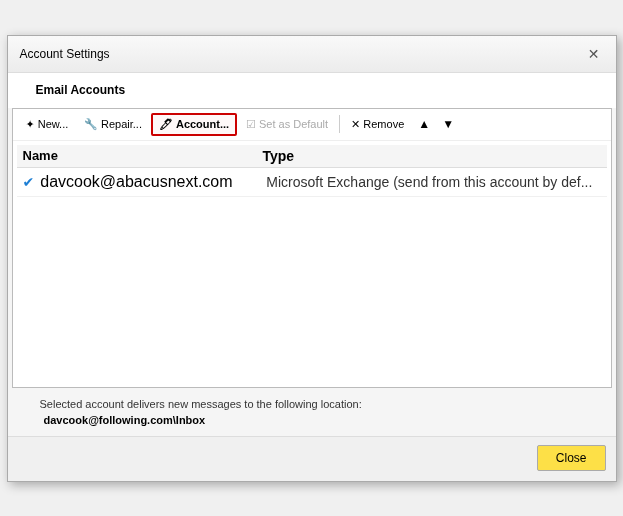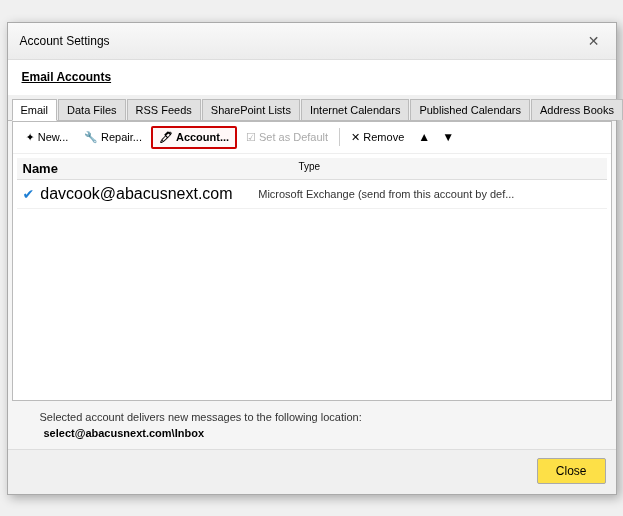--- a/index.html
+++ b/index.html
@@ -42,23 +42,22 @@
       border: none;
       cursor: pointer;
       font-size: 14px;
       color: #555;
       display: flex;
       align-items: center;
       justify-content: center;
       padding: 0;
     }
     .dialog-header {
-      padding: 10px 14px 8px 14px;
+      padding: 10px 14px 8px 28px;
       background: #fff;
-      text-decoration: underline;
     }
     .dialog-header-title {
       font-weight: bold;
       font-size: 12px;
       margin-bottom: 3px;
     }
     .dialog-header-desc {
       font-size: 11px;
       color: #333;
     }
@@ -132,34 +131,34 @@
       flex: 1;
       padding: 4px;
     }
     .table-header {
       display: flex;
       padding: 3px 6px;
       border-bottom: 1px solid #ddd;
       background: #f5f5f5;
     }
     .col-name { width: 240px; font-weight: bold; font-size: 13px; }
-    .col-type { flex: 1; font-weight: normal; font-size: 10px; margin-left: 36px; }
+    .col-type { flex: 1; font-weight: bold; font-size: 14px; }
     .table-row {
       display: flex;
       align-items: center;
       padding: 5px 6px;
       border-bottom: 1px solid #f0f0f0;
     }
     .row-icon {
       margin-right: 6px;
       color: #1e7fd4;
       font-size: 14px;
     }
     .row-name { width: 218px; font-size: 16px; }
-    .row-type { flex: 1; font-size: 11px; color: #333; }
+    .row-type { flex: 1; font-size: 14px; color: #333; text-align: center; }
     .dialog-footer {
       padding: 10px 32px;
       background: #f5f5f5;
     }
     .footer-text {
       font-size: 11px;
       color: #333;
       margin-bottom: 4px;
     }
     .footer-location {
@@ -198,29 +197,20 @@
 
   <div class="title-bar">
     <span class="title-bar-text">Account Settings</span>
     <button class="close-btn">✕</button>
   </div>
 
   <div class="dialog-header">
     <div class="dialog-header-title">Email Accounts</div>
   </div>
 
-  <div class="tabs-bar">
-    <div class="tab active">Email</div>
-    <div class="tab">Data Files</div>
-    <div class="tab">RSS Feeds</div>
-    <div class="tab">SharePoint Lists</div>
-    <div class="tab">Internet Calendars</div>
-    <div class="tab">Published Calendars</div>
-    <div class="tab">Address Books</div>
-  </div>
 
   <div class="tab-content">
 
     <div class="toolbar">
       <button class="toolbar-btn">
         <span>✦</span>
         <span>New...</span>
       </button>
       <button class="toolbar-btn">
         <span>🔧</span>
@@ -251,19 +241,19 @@
       <div class="table-row">
         <span class="row-icon">✔</span>
         <div class="row-name">davcook@abacusnext.com</div>
         <div class="row-type">Microsoft Exchange (send from this account by def...</div>
       </div>
     </div>
   </div>
 
   <div class="dialog-footer">
     <div class="footer-text">Selected account delivers new messages to the following location:</div>
-    <div class="footer-location">select@abacusnext.com\Inbox</div>
+    <div class="footer-location">davcook@following.com\Inbox</div>
   </div>
 
   <div class="dialog-bottom">
     <button class="close-dialog-btn">Close</button>
   </div>
 </div>
 
 </body></html>

